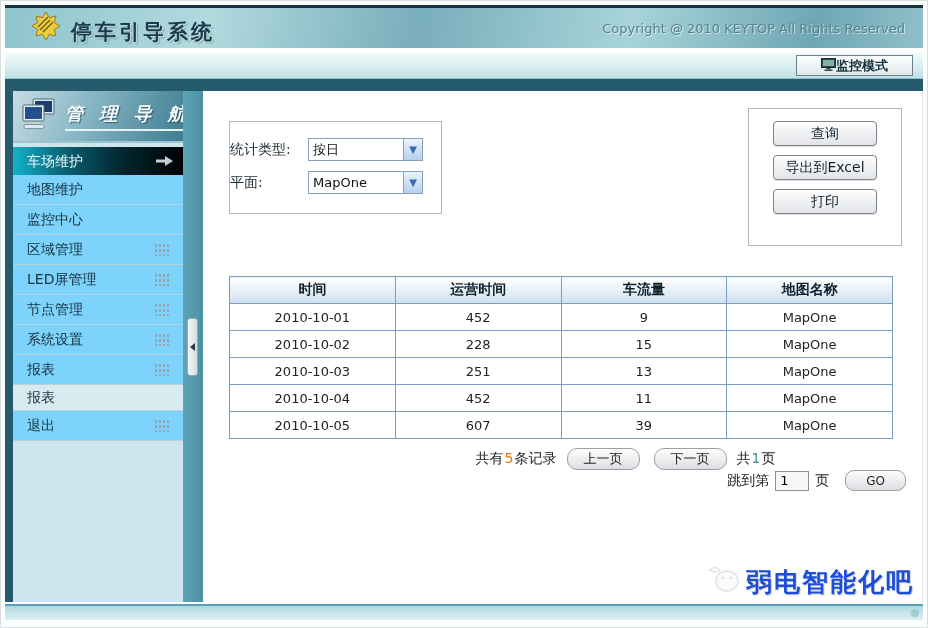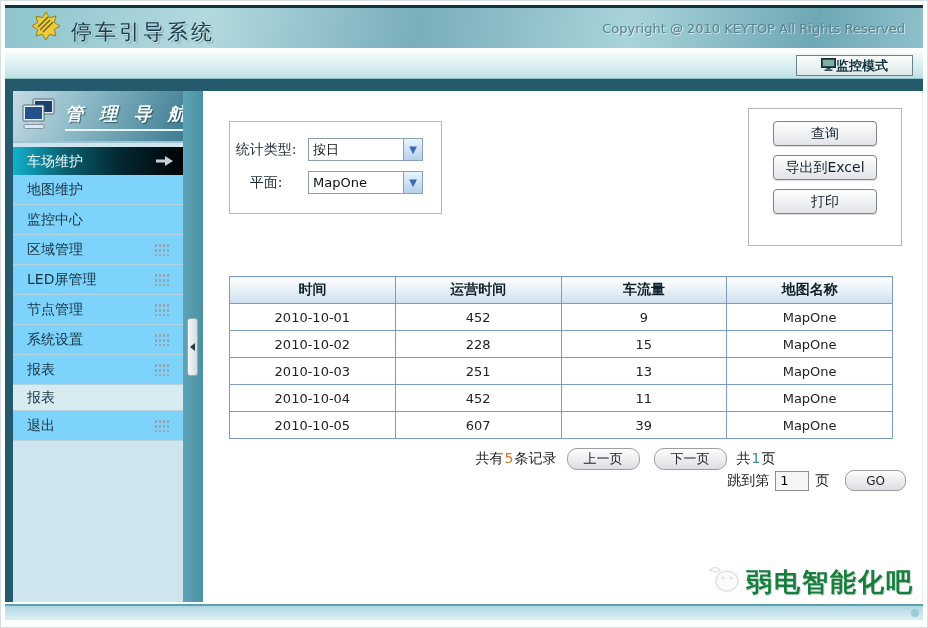--- a/index.html
+++ b/index.html
@@ -6,21 +6,21 @@
   html,body { background:#f2f5f6; }
   body { font-family:"DejaVu Sans","Liberation Sans",sans-serif; }
   .app { position:relative; width:928px; height:628px; background:#fdfefe; border:1px solid #d8dee0; overflow:hidden; }
 
   
   .banner { position:absolute; top:4px; left:4px; right:4px; height:44px;
     border-top:3px solid #16323e; border-bottom:1px solid #ffffff;
     background:linear-gradient(100deg,#8ec4cc 0%,#b2dade 22%,#79aebb 45%,#a8d4d9 68%,#6ea7b4 88%,#8fc0ca 100%);
     display:flex; align-items:center; }
   .logo-wrap { display:flex; align-items:center; margin-left:26px; gap:10px; }
-  .app-title { font-size:21px; font-weight:normal; color:#173c4e; letter-spacing:3px;
+  .app-title { font-size:21px; font-weight:bold; color:#173c4e; letter-spacing:3px;
     text-shadow:1px 1px 0 rgba(255,255,255,.55), 2px 2px 1px rgba(20,50,60,.25);margin-top:8px; }
   .copyright { margin-left:auto; margin-right:18px; font-size:13px; color:#58828f;
     text-shadow:1px 1px 0 rgba(255,255,255,.6); }
 
   
   .toolbar { position:absolute; top:52px; left:4px; right:4px; height:26px;
     background:linear-gradient(#f0fafa 0%,#d9eef0 55%,#bfe0e4 100%);
     border-bottom:1px solid #8fc0c8; display:flex; align-items:center; justify-content:flex-end; }
   .monitor-btn { display:flex; align-items:center; gap:0; margin-right:10px; height:21px; padding:0 24px;
     border:1px solid #6c8089; background:linear-gradient(#fbfdfd,#dfe9ea); cursor:pointer;
@@ -57,21 +57,21 @@
 
   
   .content { position:relative; flex:1; background:#fff; border-right:1px solid #e4eaec; }
 
   .filters { display:flex; margin:30px 20px 0 26px; }
   .fbox { border:1px solid #b3b7bd; background:#fff; }
   .fbox1 { width:213px; height:93px; padding-top:16px; }
   .fbox2 { width:249px; height:93px; margin-left:16px; padding-top:14px; }
   .fbox3 { width:154px; height:138px; margin-left:auto; margin-top:-13px; padding-top:12px; }
   .frow { display:flex; align-items:center; margin:0 0 10px 0; }
-  .flabel { width:72px; text-align:center; font-size:14px; color:#1d2b33; margin-right:6px; white-space:nowrap; }
+  .flabel { width:72px; text-align:left; font-size:14px; color:#1d2b33; margin-right:6px; white-space:nowrap; }
   .fake-select { display:flex; width:115px; height:23px; border:1px solid #8aa0b6; background:#fff; cursor:pointer; }
   .fake-select .val { flex:1; font-size:13px; line-height:21px; padding-left:4px; color:#111; overflow:hidden; }
   .fake-select .arrow { width:19px; border-left:1px solid #8aa0b6;
     background:linear-gradient(#eaf3fc,#b5d1ec); color:#3a6ab2; font-size:10px; line-height:21px; text-align:center; }
   .date-wrap { display:flex; align-items:center; width:148px; height:23px; border:1px solid #9aa2aa; background:#fff; }
   .date-wrap input { flex:1; border:none; outline:none; font-family:"DejaVu Sans Mono","Liberation Mono",monospace;
     font-size:13px; padding-left:4px; color:#222; min-width:0; }
   .cal-btn { display:flex; margin-right:2px; cursor:pointer; }
 
   .act-btn { display:block; width:104px; height:25px; margin:0 auto 9px auto; border:1px solid #7d858c; border-radius:4px;
@@ -92,21 +92,21 @@
   .pill-btn { height:22px; padding:0 16px; border:1px solid #9aa0a6; border-radius:10px;
     background:linear-gradient(#fdfdfd,#dcdee2); font-family:inherit; font-size:13px; color:#222; cursor:pointer; margin:0 4px; }
   .right-group { display:flex; align-items:center; margin-left:auto; gap:6px; }
   .jump-input { width:34px; height:20px; border:1px solid #8a9096; background:#f6f6f6; font-family:inherit;
     font-size:13px; text-align:left; padding-left:4px; }
   .go-btn { height:21px; padding:0 20px; border:1px solid #9aa0a6; border-radius:9px;
     background:linear-gradient(#fdfdfd,#dcdee2); font-family:inherit; font-size:12px; color:#222; cursor:pointer; margin-left:10px; }
 
   
   .watermark { position:absolute; right:8px; bottom:2px; display:flex; align-items:center; gap:6px;
-    color:#15803d; font-size:26px; font-weight:bold; letter-spacing:2px;
+    color:#1d4ed8; font-size:26px; font-weight:bold; letter-spacing:2px;
     text-shadow:1px 1px 1px #cfcfcf, -1px -1px 0 #ffffff; user-select:none; }
 
   
   .statusbar { position:absolute; left:4px; right:4px; bottom:7px; height:16px;
     border-top:2px solid #5d9fb0; background:linear-gradient(#aed7e0,#ddf0f4); }
   .statusbar .dot { position:absolute; right:4px; top:3px; width:8px; height:8px; border-radius:50%; background:#9fcbd4; }
 </style>
 </head>
 <body>
 

